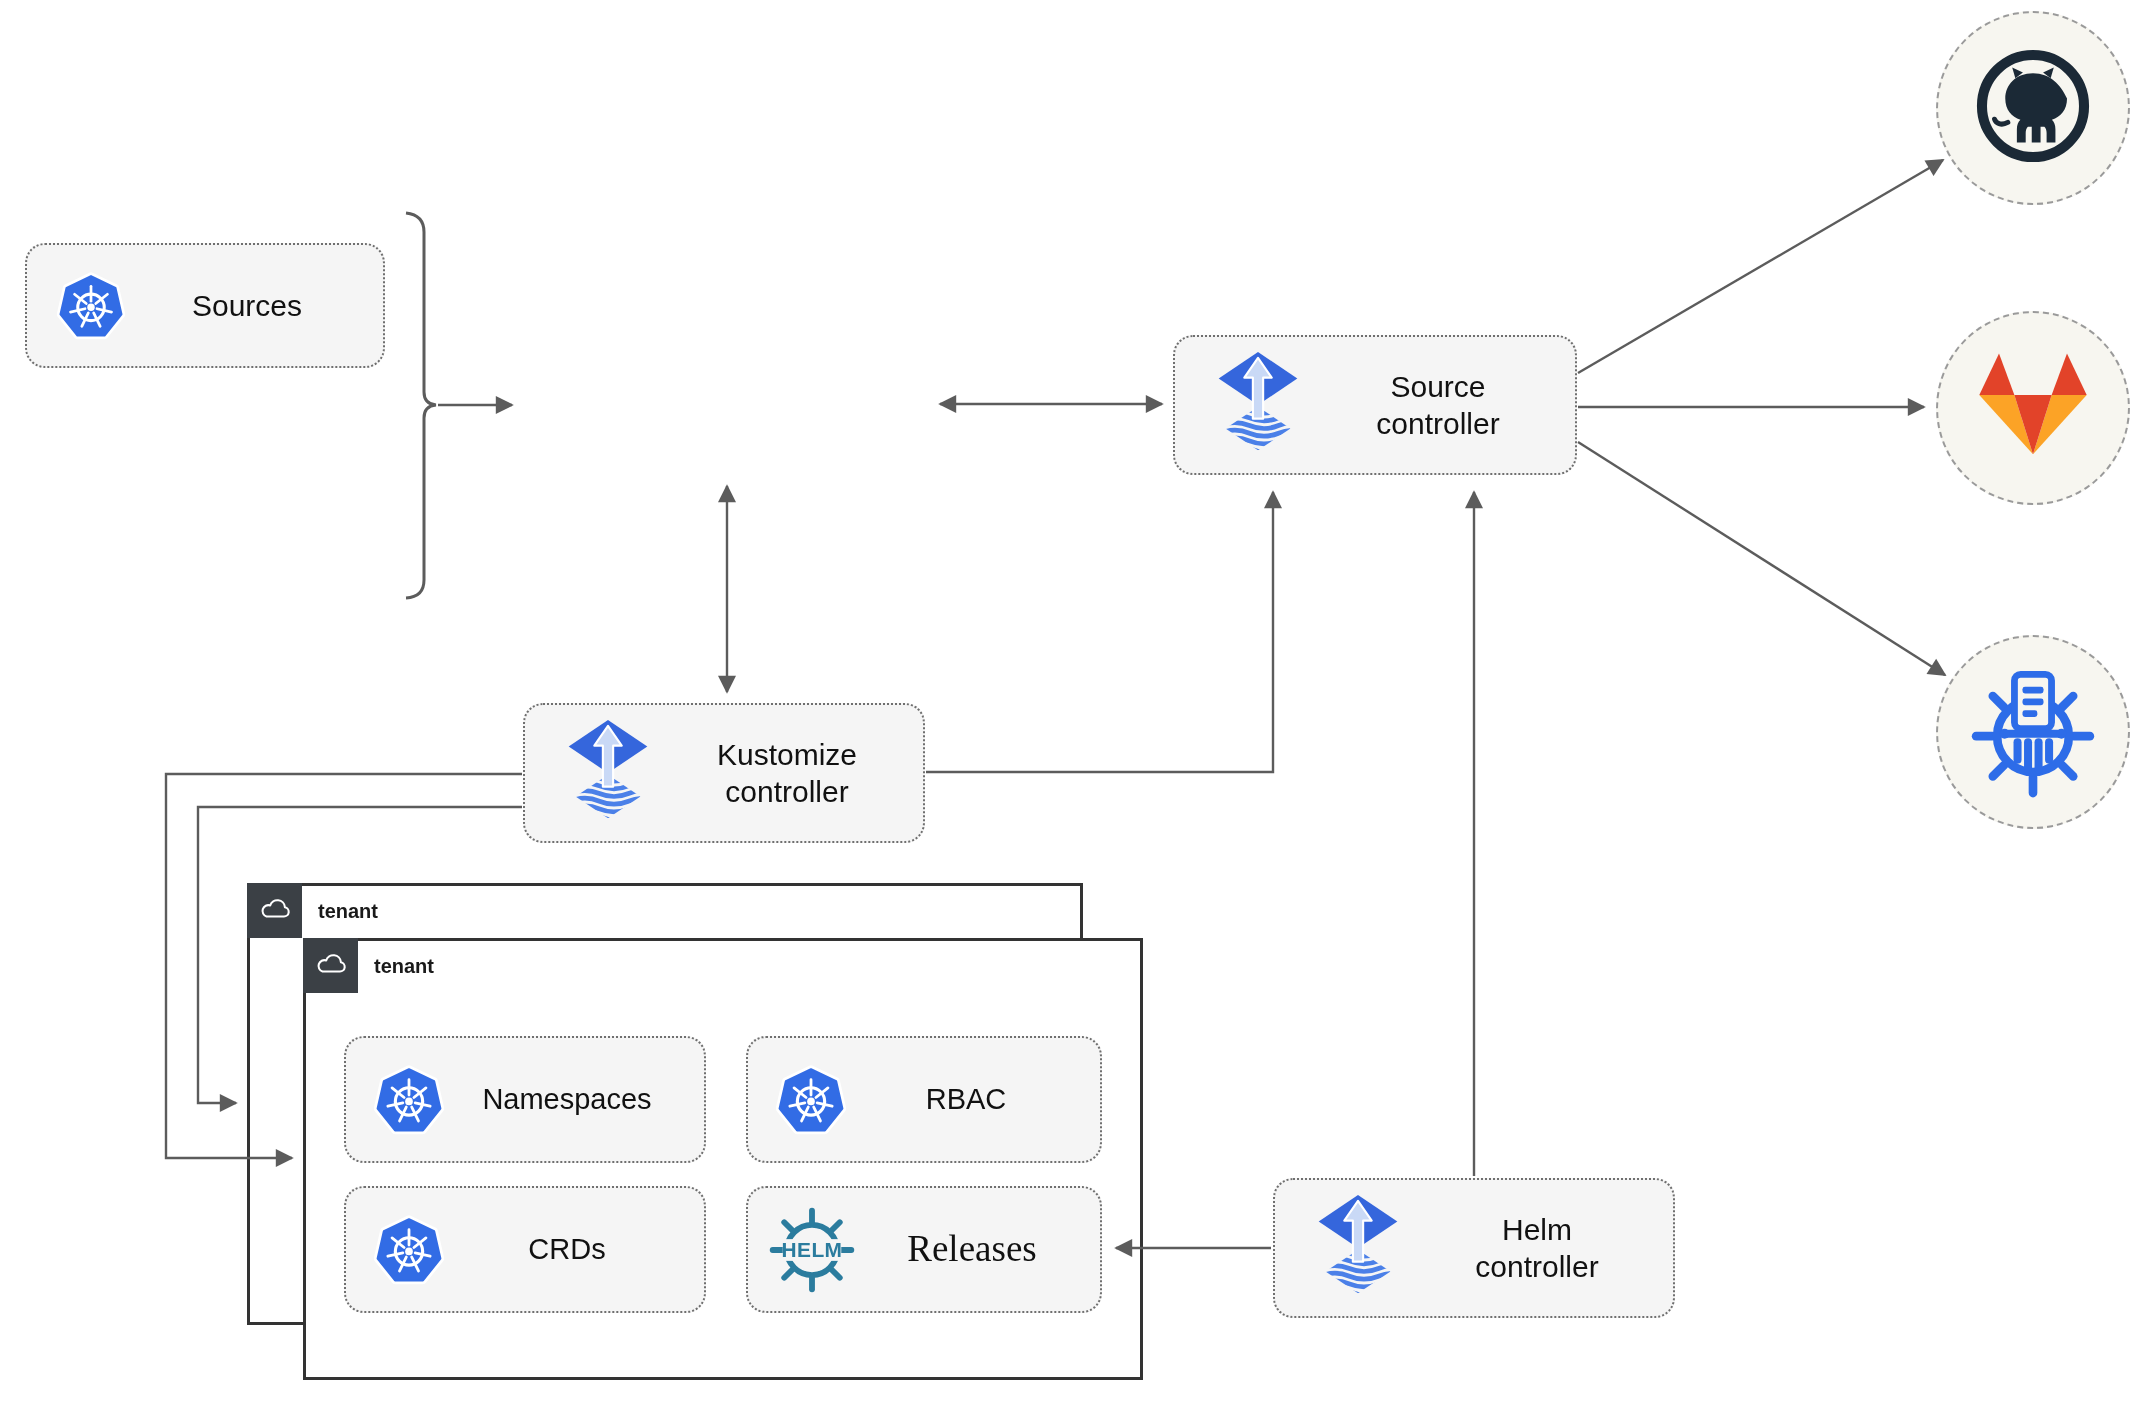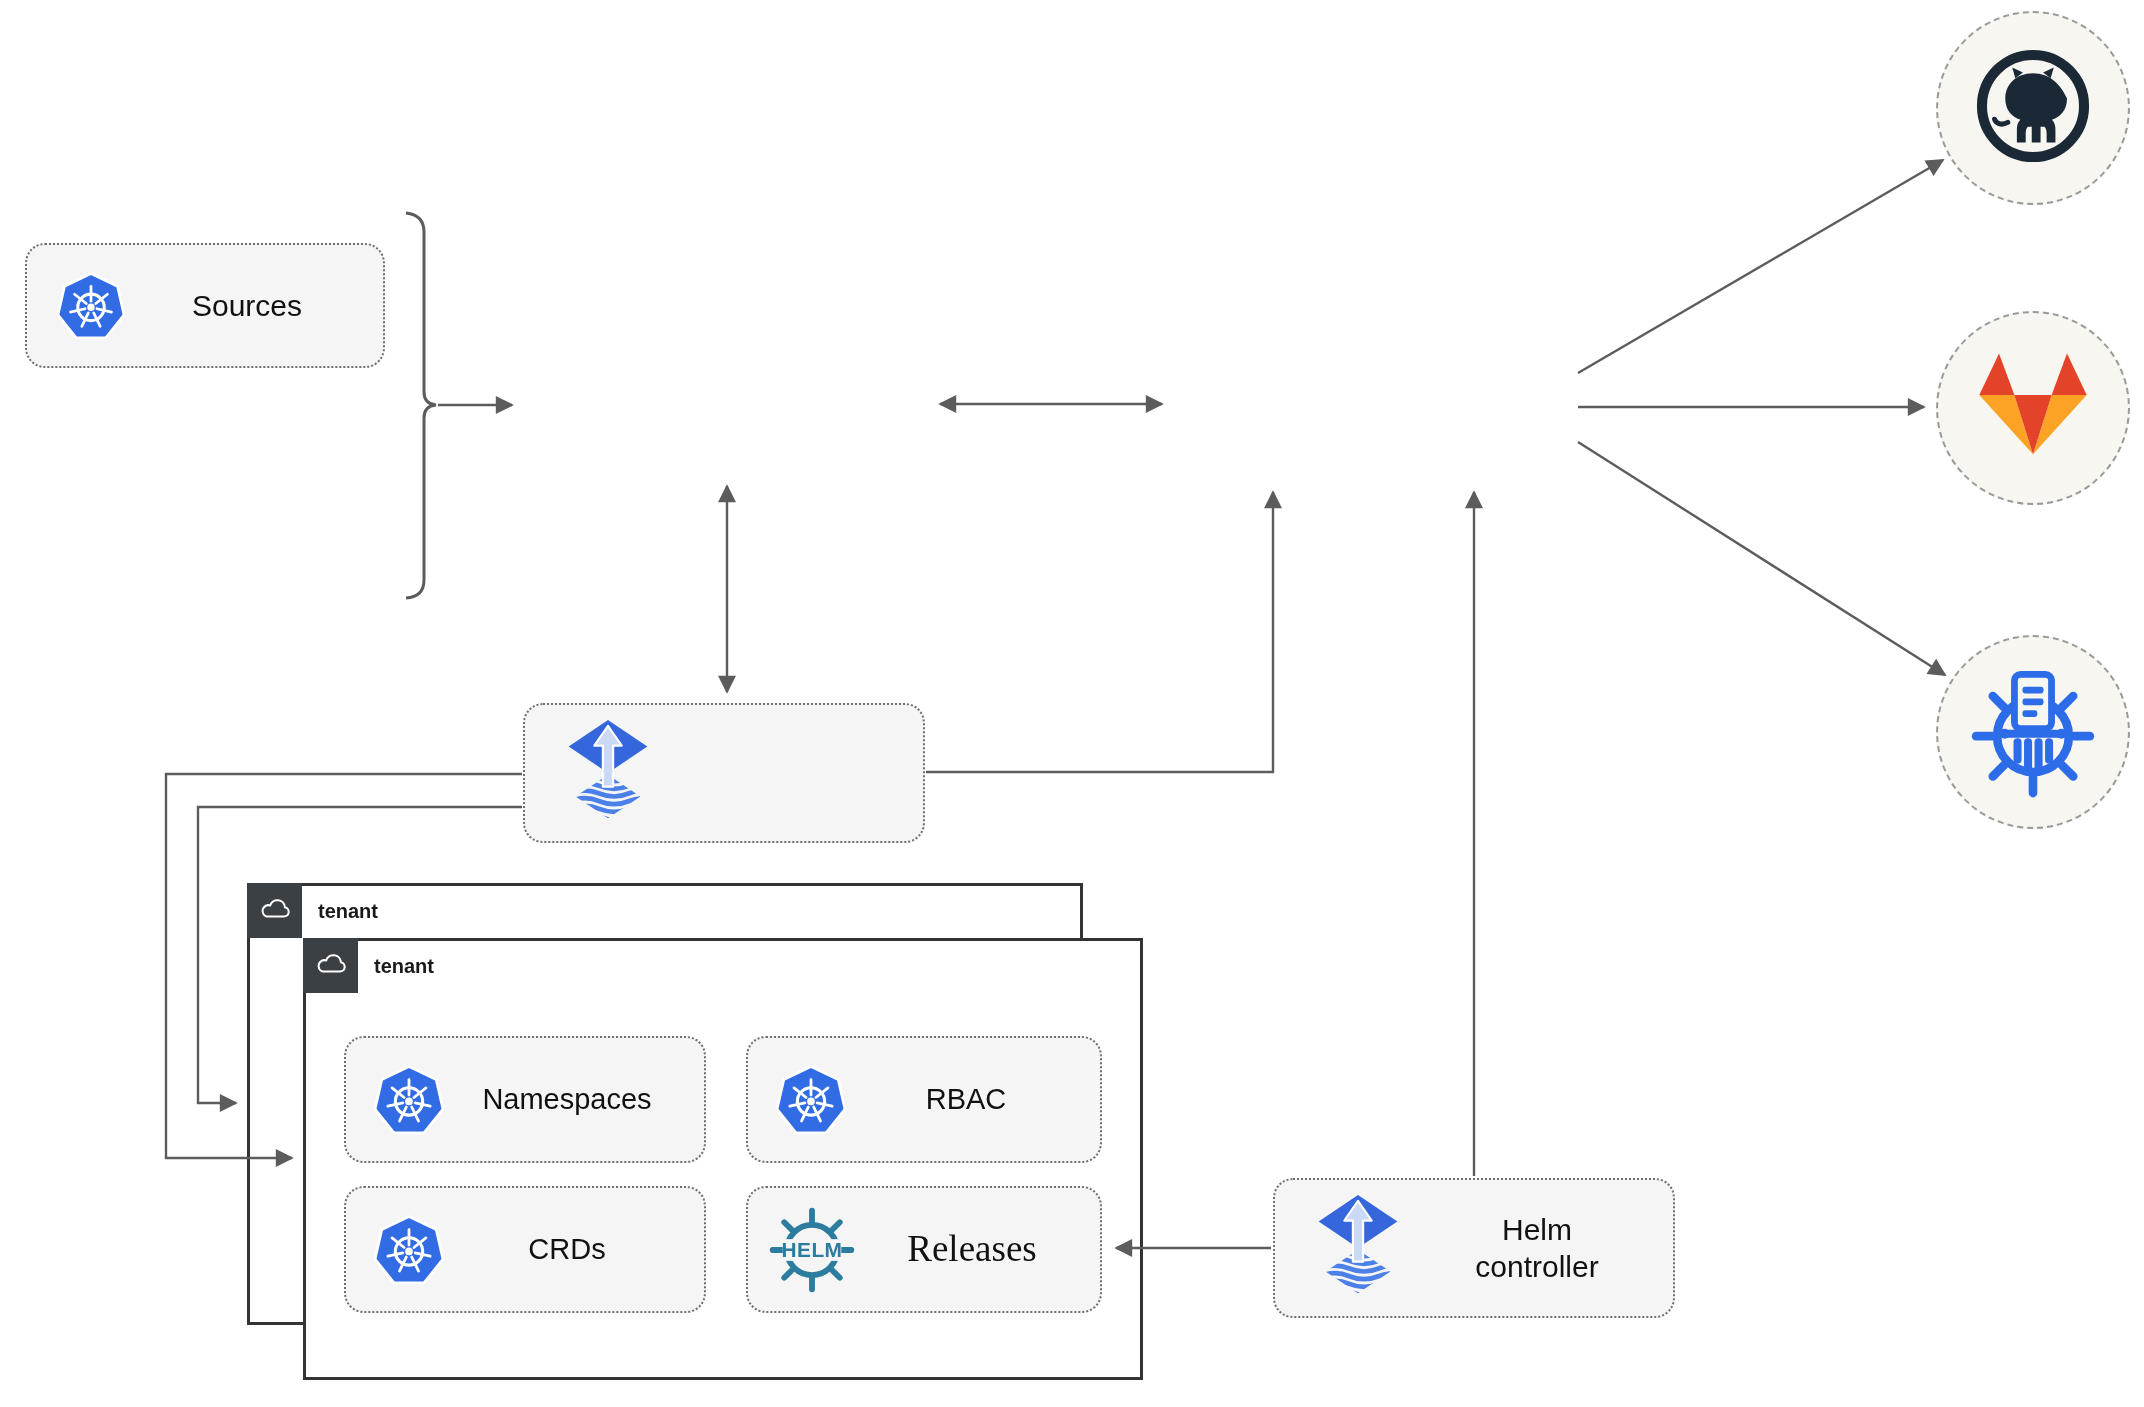--- a/index.html
+++ b/index.html
@@ -86,27 +86,36 @@
     <span class="icon-wrap" style="margin-left:30px;">
       <svg width="68" height="68">
           <use href="#sym-k8s"></use>
         </svg>
     </span>
     <span class="lbl">Sources</span>
   </div>
 
 
 
+  <div class="node ctl" style="left:1173px;top:335px;width:404px;height:140px;">
+    <span class="icon-wrap" style="margin-left:40px;">
+      <svg width="86" height="106">
+          <use href="#sym-flux"></use>
+        </svg>
+    </span>
+    <span class="lbl">Source controller</span>
+  </div>
 
   <div class="node ctl" style="left:523px;top:703px;width:402px;height:140px;">
     <span class="icon-wrap" style="margin-left:40px;">
       <svg width="86" height="106">
           <use href="#sym-flux"></use>
         </svg>
     </span>
+    <span class="lbl">Kustomize controller</span>
   </div>
 
   <div class="node ctl" style="left:1273px;top:1178px;width:402px;height:140px;">
     <span class="icon-wrap" style="margin-left:40px;">
       <svg width="86" height="106">
           <use href="#sym-flux"></use>
         </svg>
     </span>
     <span class="lbl">Helm controller</span>
   </div>

